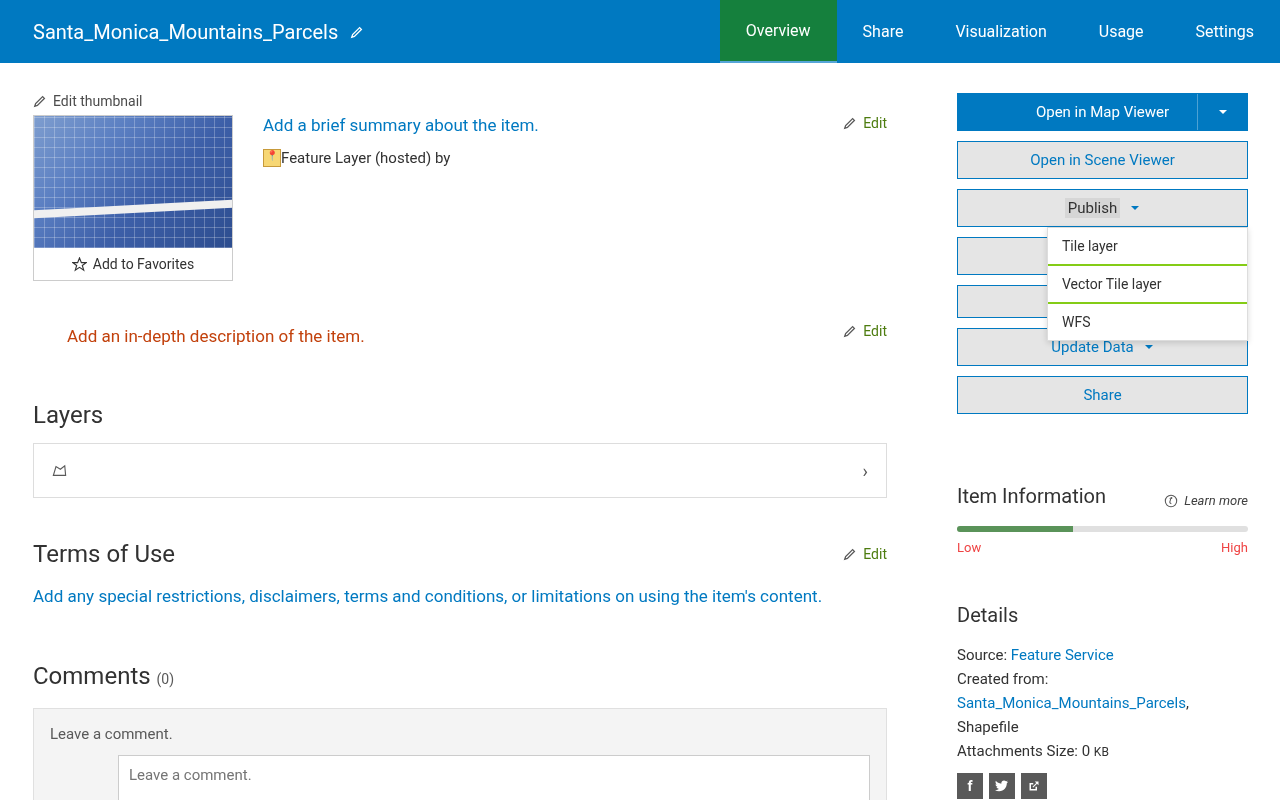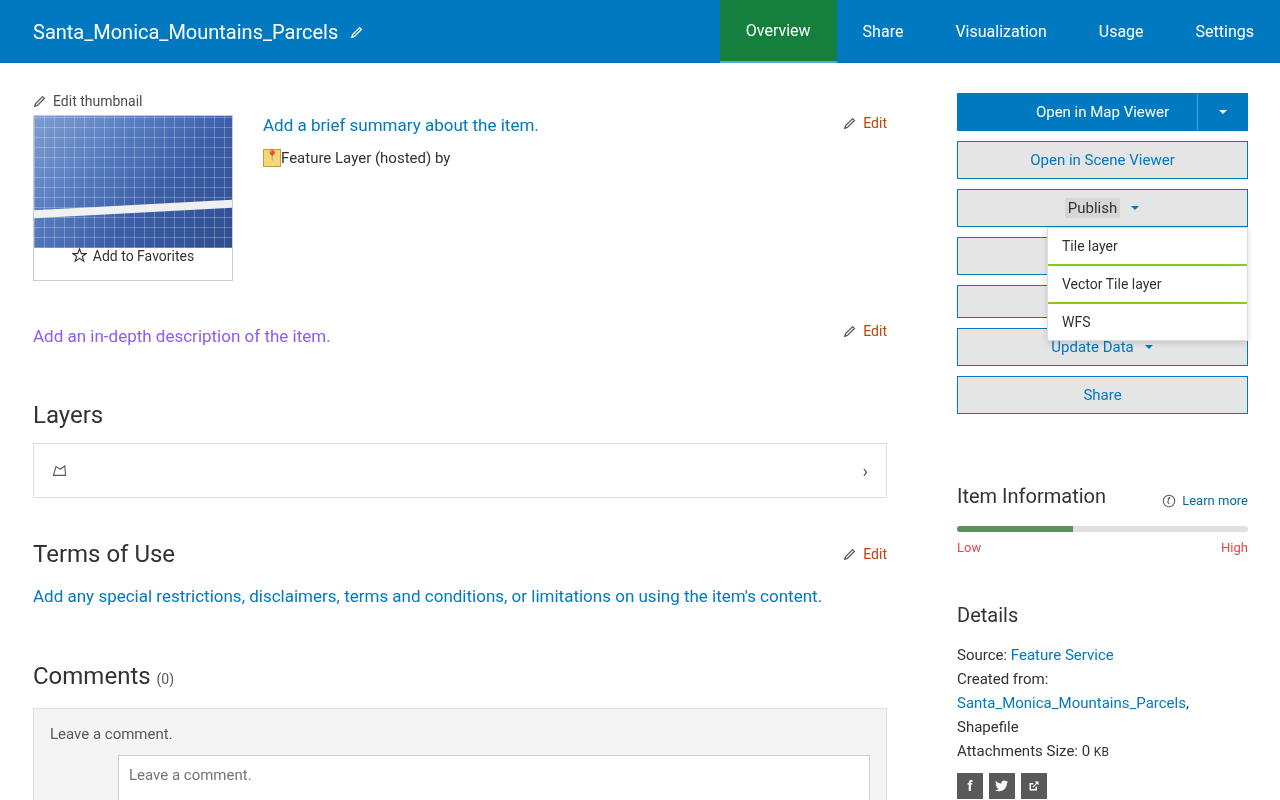--- a/index.html
+++ b/index.html
@@ -12,31 +12,31 @@
 .header-tab.active { background: #15803d; border-bottom: 2px solid #56a5d8; }
 .content { display: flex; padding: 30px 32px 0 33px; }
 .main { flex: 1; padding-right: 70px; }
 .sidebar { width: 291px; flex-shrink: 0; }
 .edit-thumb { display: flex; align-items: center; gap: 6px; font-size: 14px; color: #4c4c4c; margin-bottom: 6px; cursor: pointer; }
 .top-row { display: flex; gap: 30px; }
 .thumb-box { border: 1px solid #ccc; width: 200px; flex-shrink: 0; }
 .thumb-img { width: 100%; height: 132px; background: linear-gradient(135deg, #7f9ecf 0%, #5b7fc2 30%, #3d5fa8 60%, #2d4d8f 100%); position: relative; overflow: hidden; }
 .thumb-img::before { content: ""; position: absolute; inset: 0; background: repeating-linear-gradient(0deg, rgba(255,255,255,0.25) 0 1px, transparent 1px 10px), repeating-linear-gradient(90deg, rgba(255,255,255,0.25) 0 1px, transparent 1px 10px); }
 .thumb-img::after { content: ""; position: absolute; left: 0; right: 0; bottom: 35px; height: 8px; background: #f0f0f0; transform: skewY(-3deg); }
-.fav-row { display: flex; align-items: flex-start; justify-content: center; gap: 6px; height: 32px; font-size: 14px; cursor: pointer; }
+.fav-row { display: flex; align-items: center; justify-content: center; gap: 6px; height: 32px; font-size: 14px; cursor: pointer; }
 .summary-col { flex: 1; position: relative; }
 .summary-link { color: #0079c1; font-size: 17px; cursor: pointer; display: inline-block; margin-bottom: 14px; }
 .type-row { display: flex; align-items: flex-end; gap: 0; font-size: 15px; color: #323232; }
 .type-icon { width: 18px; height: 18px; background: #f7d774; border: 1px solid #c79a3a; position: relative; }
 .type-icon::after { content: "📍"; position: absolute; font-size: 10px; left: 2px; top: 0; }
-.edit-link { display: flex; align-items: center; gap: 6px; color: #c2410c; font-size: 14px; cursor: pointer; position: absolute; right: 0; }
+.edit-link { display: flex; align-items: center; gap: 6px; color: #4d7c0f; font-size: 14px; cursor: pointer; position: absolute; right: 0; }
 .edit-link.top { top: 0; }
 .section-head { display: flex; align-items: center; justify-content: space-between; position: relative; }
 .desc-row { position: relative; margin-top: 45px; }
-.desc-link { color: #8b5cf6; font-size: 17px; cursor: pointer; }
+.desc-link { color: #c2410c; font-size: 17px; cursor: pointer; margin-left: 34px; }
 .h2 { font-size: 24px; font-weight: 400; color: #323232; }
 .layers-sec { margin-top: 55px; }
 .layer-box { border: 1px solid #ddd; height: 55px; margin-top: 14px; display: flex; align-items: center; justify-content: space-between; padding: 0 18px; cursor: pointer; }
 .chev { font-size: 18px; color: #595959; }
 .terms-sec { margin-top: 42px; }
 .terms-link { color: #0079c1; font-size: 17px; cursor: pointer; margin-top: 18px; display: inline-block; }
 .comments-sec { margin-top: 56px; }
 .comments-count { font-size: 14px; color: #595959; }
 .comment-box { background: #f4f4f4; border: 1px solid #e0e0e0; margin-top: 18px; padding: 16px; }
 .comment-label { font-size: 15px; color: #595959; margin-bottom: 12px; }
@@ -47,21 +47,21 @@
 .btn .caret { margin-left: 10px; }
 .dropdown-menu { position: absolute; top: 38px; left: 90px; right: 0; background: #fff; border: 1px solid #ddd; box-shadow: 0 2px 6px rgba(0,0,0,0.15); z-index: 10; }
 .dropdown-item { padding: 10px 14px; font-size: 14px; color: #323232; border-bottom: 2px solid #84cc16; cursor: pointer; text-align: left; }
 .dropdown-item:last-child { border-bottom: none; }
 .publish-wrap { position: relative; }
 .publish-label { background: #d6d6d6; color: #323232; padding: 1px 3px; }
 .hidden-btn { color: #0079c1; }
 .item-info { margin-top: 70px; }
 .item-info-head { display: flex; align-items: flex-end; justify-content: space-between; }
 .item-info-h { font-size: 20px; font-weight: 400; }
-.learn-more { display: flex; align-items: center; gap: 6px; font-size: 13px; color: #0369a1; cursor: pointer; }
+.learn-more { display: flex; align-items: center; gap: 6px; font-size: 13px; color: #404040; cursor: pointer; font-style: italic; }
 .progress { height: 6px; background: #e0e0e0; border-radius: 3px; margin-top: 18px; overflow: hidden; }
 .progress-fill { height: 100%; background: #5a9359; width: 40%; }
 .scale-labels { display: flex; justify-content: space-between; font-size: 13px; color: #ef4444; margin-top: 8px; }
 .details-sec { margin-top: 48px; }
 .details-h { font-size: 20px; font-weight: 400; margin-bottom: 16px; }
 .details-line { font-size: 15px; color: #323232; line-height: 1.6; }
 .details-link { color: #0079c1; cursor: pointer; }
 .kb { font-size: 12px; }
 .social-row { display: flex; gap: 6px; margin-top: 10px; }
 .social-box { width: 26px; height: 26px; background: #595959; display: flex; align-items: center; justify-content: center; color: #fff; font-size: 14px; font-weight: bold; cursor: pointer; }

